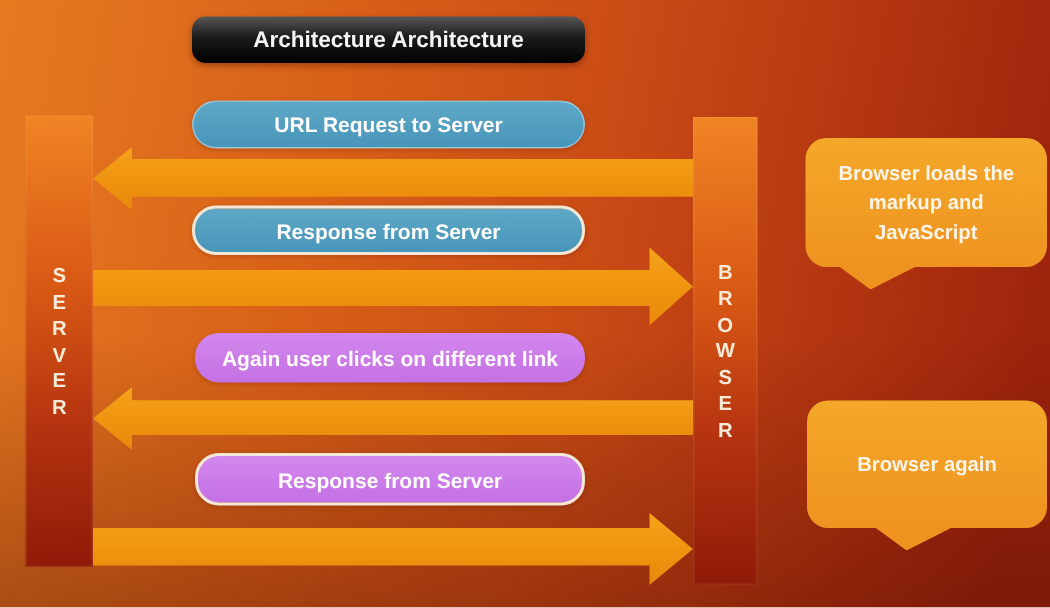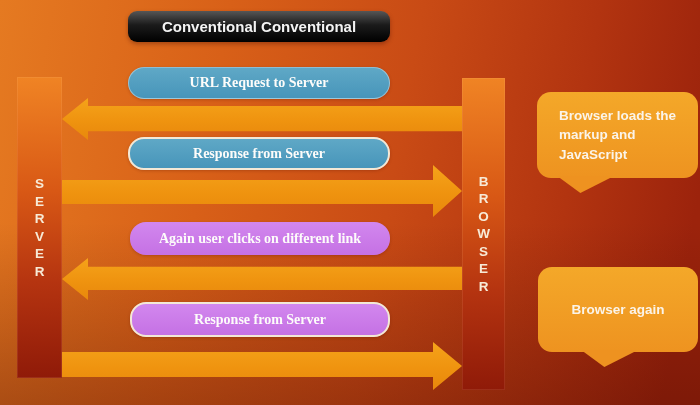--- a/index.html
+++ b/index.html
@@ -46,21 +46,20 @@
 
   
   .flow-box {
     position: absolute;
     display: flex; align-items: center; justify-content: center;
     color: #fdfcfa; font-size: 14px; font-weight: 600;
     border-radius: 16px;
     z-index: 4;
     box-shadow: 0 1px 3px rgba(80,15,0,0.25);
     white-space: nowrap;
-    font-family: Liberation Serif, serif;
   }
   .flow-box.blue   { background: linear-gradient(180deg, #5fa8c6 0%, #4795ba 100%); }
   .flow-box.purple { background: linear-gradient(180deg, #d287ee 0%, #c571e4 100%); text-align: center; }
   .box-1 { left: 128px; top: 67px;  width: 262px; height: 32px; border: 1px solid rgba(255,255,255,0.38); }
   .box-2 { left: 128px; top: 137px; width: 262px; height: 33px; border: 2px solid #f3e8d6; }
   .box-3 { left: 130px; top: 222px; width: 260px; height: 33px; }
   .box-4 { left: 130px; top: 302px; width: 260px; height: 35px; border: 2px solid #f3e8d6; }
 
   
   .arrow {
@@ -85,41 +84,41 @@
     clip-path: polygon(0 21%, 92.75% 21%, 92.75% 0, 100% 50%, 92.75% 100%, 92.75% 73%, 0 73%);
   }
 
   
   .callout {
     position: absolute;
     background: linear-gradient(180deg, #f4a829 0%, #ee9320 100%);
     border-radius: 14px;
     display: flex; align-items: center; justify-content: center;
     color: #fbf4e9; font-size: 13.5px; font-weight: 600;
-    text-align: left; line-height: 1.45;
+    text-align: center; line-height: 1.45;
     z-index: 3;
   }
   .callout-1 { left: 537px; top: 92px;  width: 161px; height: 86px; }
   .callout-2 { left: 538px; top: 267px; width: 160px; height: 85px; }
   .callout-text span { display: block; }
   .callout-tail {
     position: absolute; width: 58px; height: 17px;
     background: #ee9220;
     clip-path: polygon(2% 0, 100% 0, 42% 100%);
     z-index: 3;
   }
   .tail-1 { left: 556px; top: 176px; }
   .tail-2 { left: 580px; top: 350px; }
 </style>
 </head>
 <body>
 
 <div class="stage">
 
-  <div class="title-box">Conventional Conventional</div>
+  <div class="title-box">Architecture Architecture</div>
 
   <div class="bar server">
     <div class="bar-label">
         <div>S</div>
         <div>E</div>
         <div>R</div>
         <div>V</div>
         <div>E</div>
         <div>R</div>
       </div>

